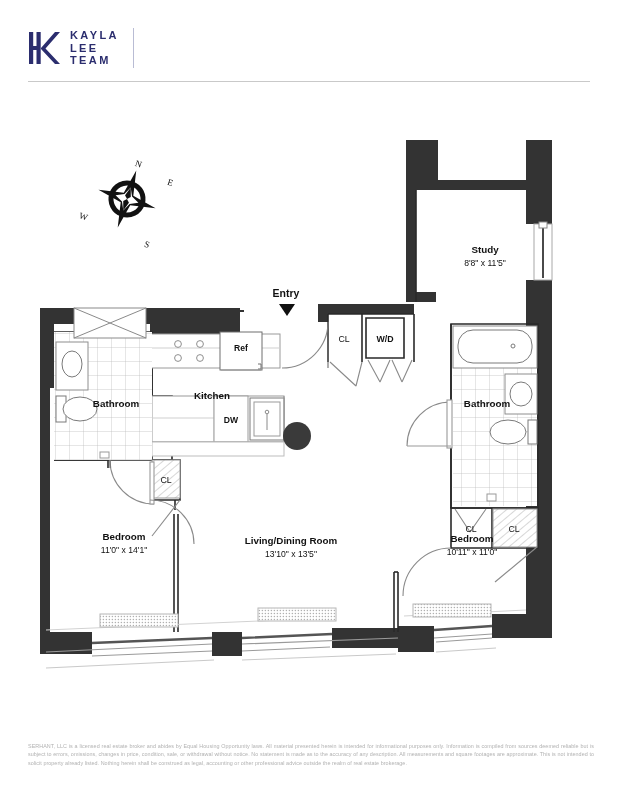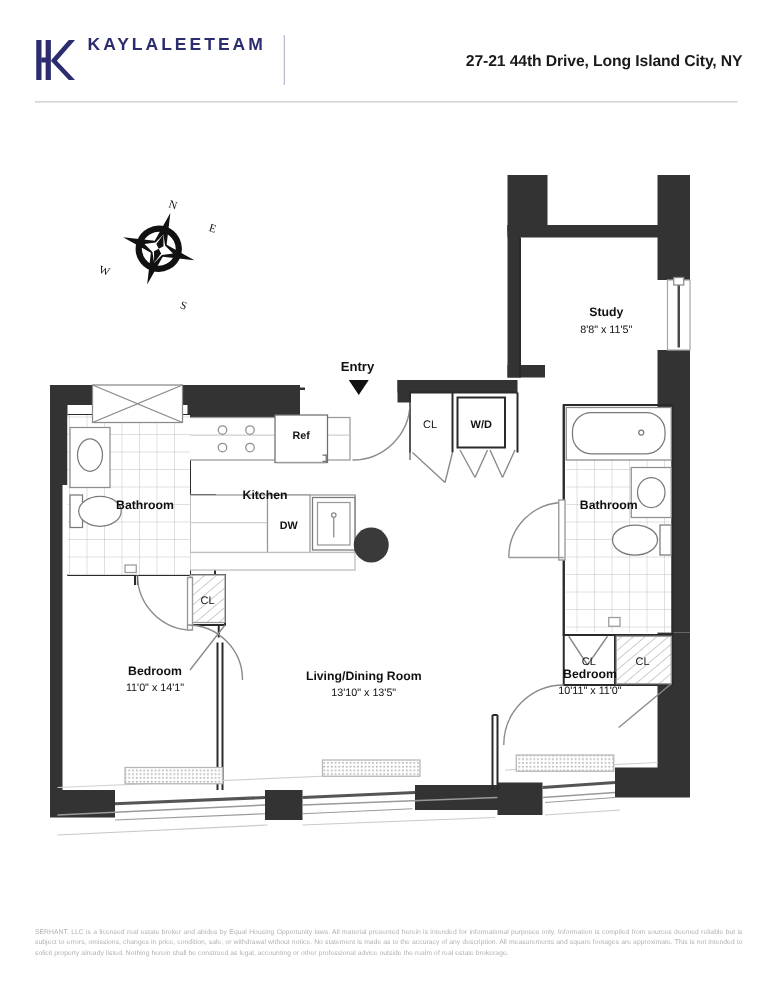--- a/index.html
+++ b/index.html
@@ -9,22 +9,22 @@
     font-family:"Liberation Sans","DejaVu Sans",sans-serif;
     overflow:hidden;
     position:relative;
   }
   .page{position:absolute;inset:0;}
 
   
   .header{position:absolute;left:0;top:0;width:618px;height:90px;}
   .brand-row{position:absolute;left:28px;top:26px;display:flex;align-items:center;height:44px;}
   .kmono{width:34px;height:38px;flex:0 0 auto;}
-  .kwords{margin-left:8px;display:flex;flex-direction:row;justify-content:center;
-          height:38px;color:#2b2d6e;font-size:14px;letter-spacing:2.4px;font-weight:700;}
+  .kwords{margin-left:8px;display:flex;flex-direction:column;justify-content:center;
+          height:38px;color:#2b2d6e;font-size:11px;letter-spacing:2.4px;font-weight:700;}
   .kwords span{line-height:12.5px;}
   .vdiv{width:1px;height:40px;background:#b9bcd4;margin:0 16px 0 14px;}
   .serhant{color:#23236a;font-size:27px;font-weight:700;letter-spacing:-0.6px;
            font-family:"Liberation Sans",sans-serif;line-height:30px;}
   .address{position:absolute;right:24px;top:42px;color:#1a1a1a;font-size:12.6px;
            font-weight:600;letter-spacing:-0.1px;white-space:nowrap;}
   .hrule{position:absolute;left:28px;top:81px;width:562px;height:1px;background:#c9c9c9;}
 
   
   .stage{position:absolute;left:0;top:96px;width:618px;height:620px;}
@@ -56,21 +56,20 @@
       <div class="kwords">
         <span>KAYLA</span>
         <span>LEE</span>
         <span>TEAM</span>
       </div>
 
       <div class="vdiv"></div>
 
     </div>
 
-    <div class="address">27-21 44th Drive, Long Island City, NY</div>
     <div class="hrule"></div>
   </div>
 
   <div class="stage">
   <svg width="618" height="620" viewBox="0 0 618 620">
 
     <defs>
       <pattern id="tile" width="14" height="14" patternUnits="userSpaceOnUse">
         <rect width="14" height="14" fill="#ffffff"></rect>
         <path d="M14 0 V14 M0 14 H14" stroke="#b8b8b8" stroke-width="0.7"></path>

